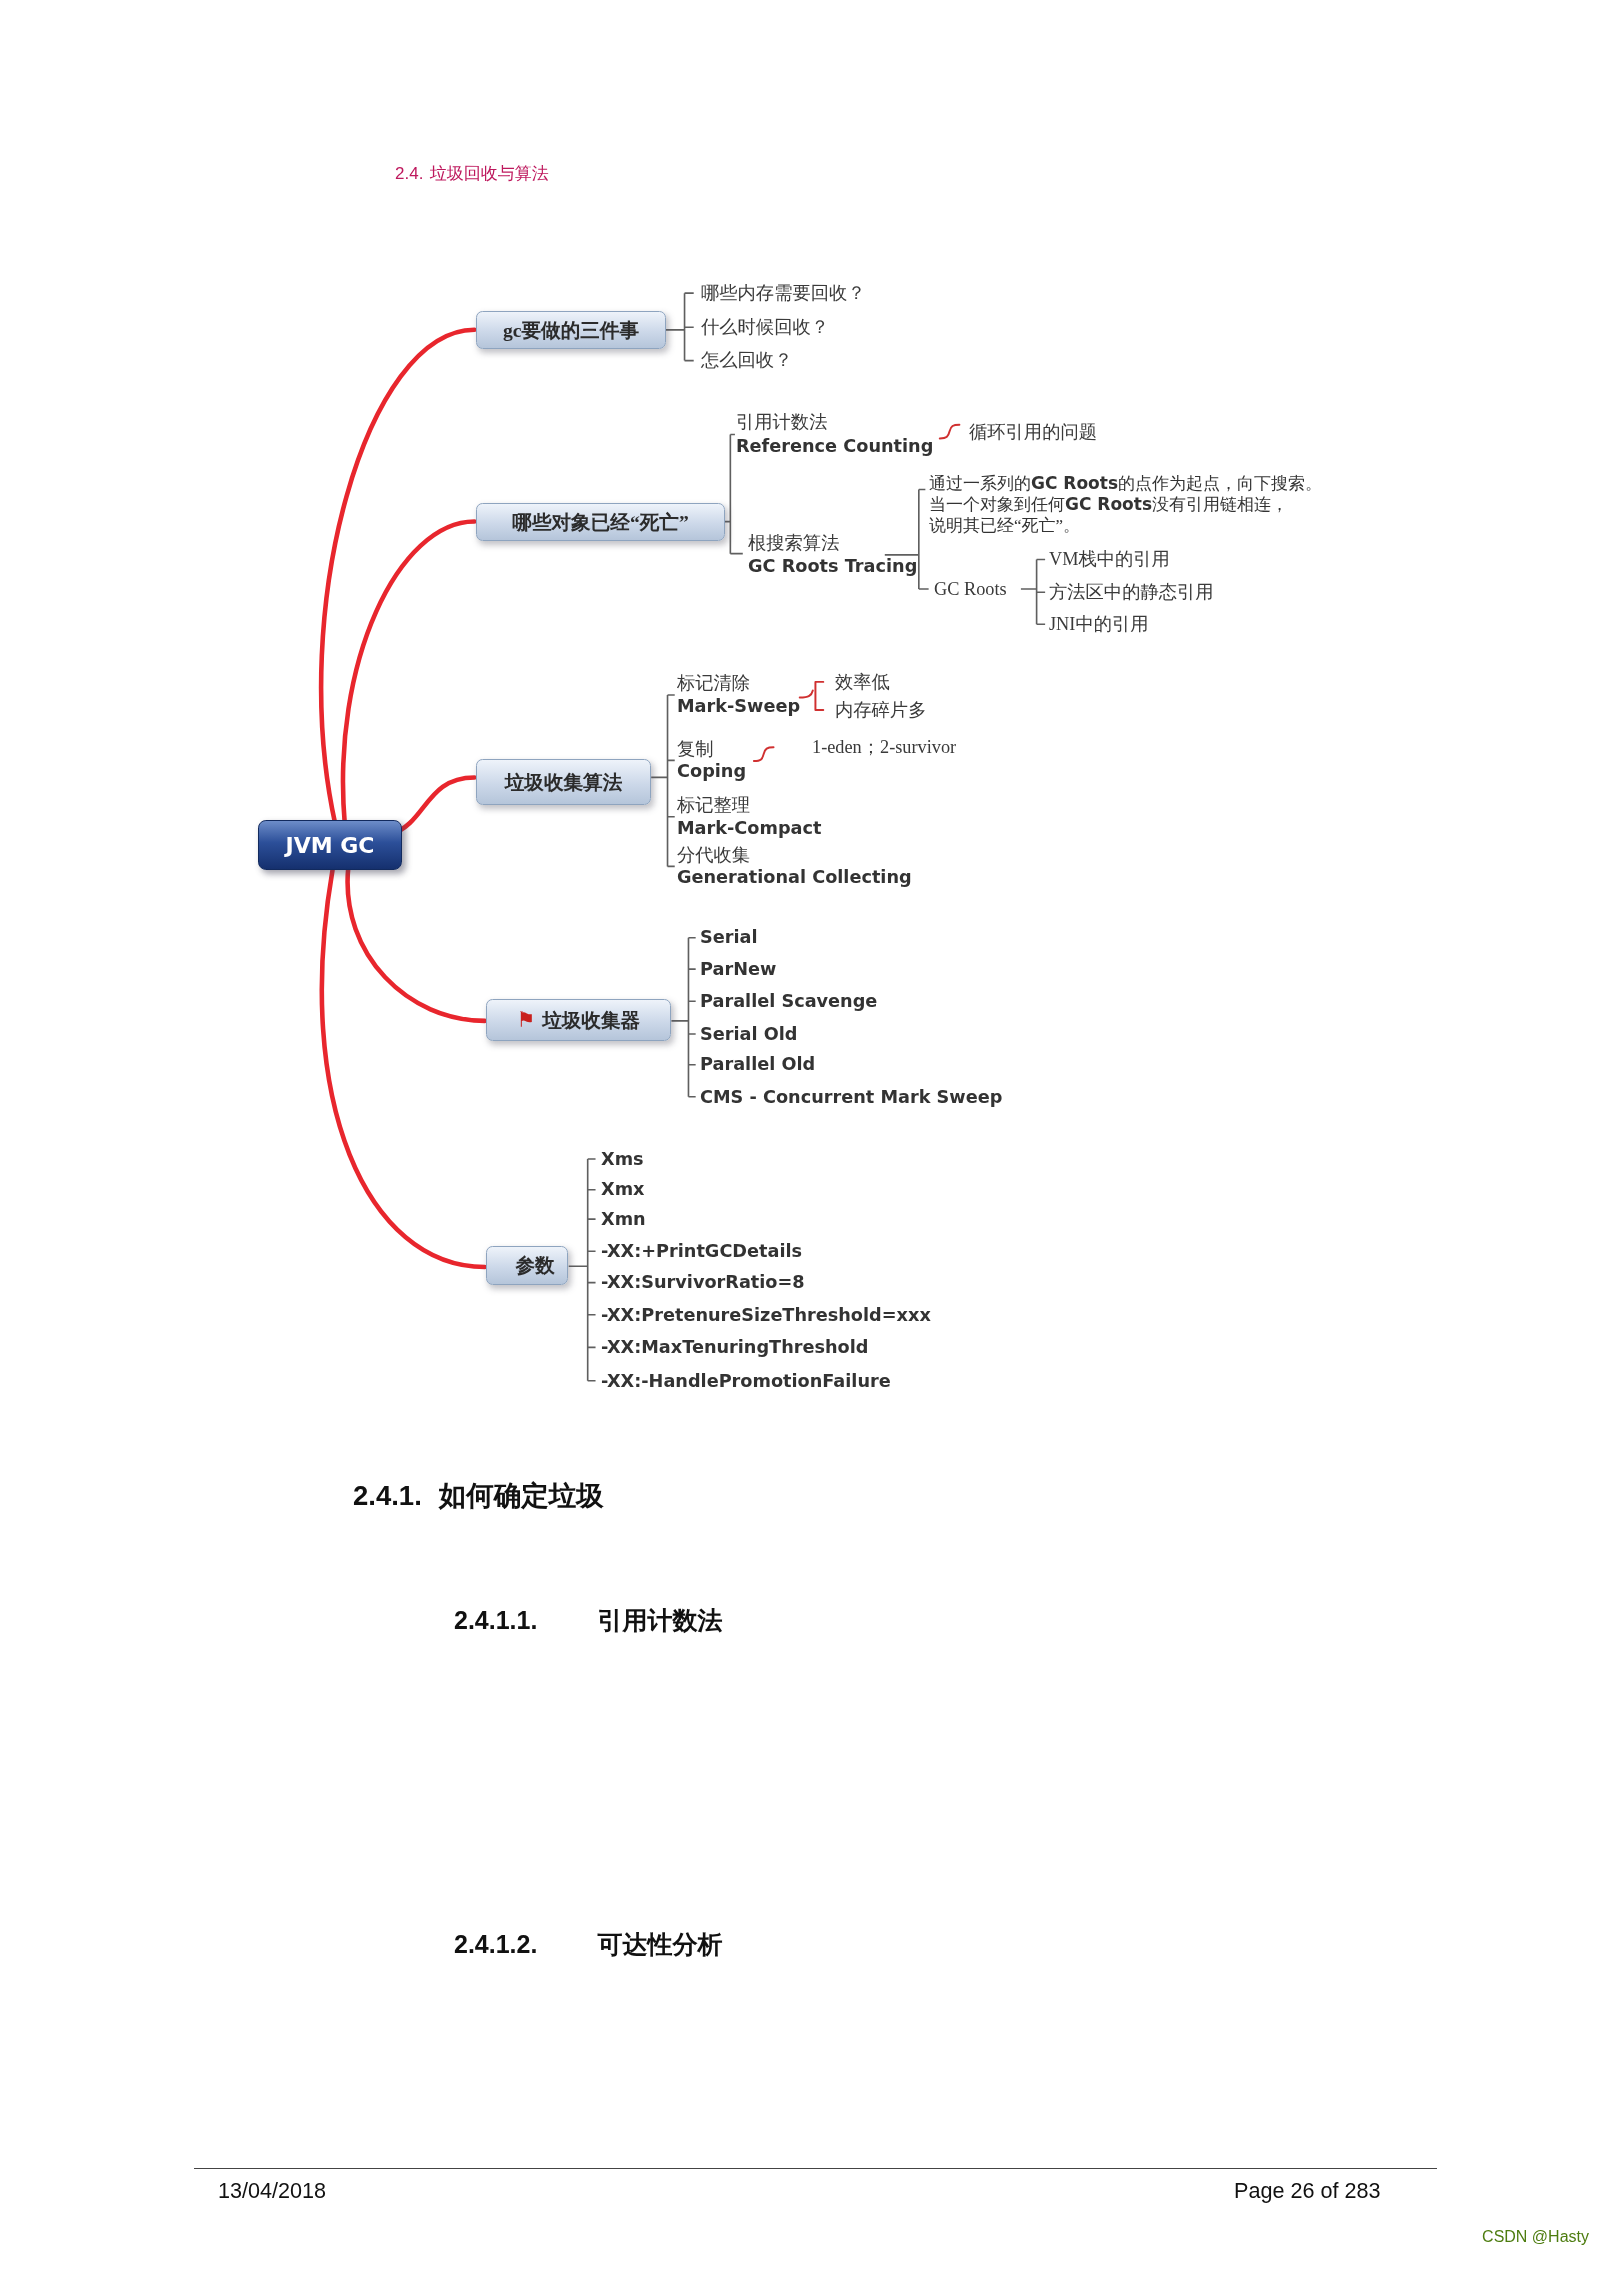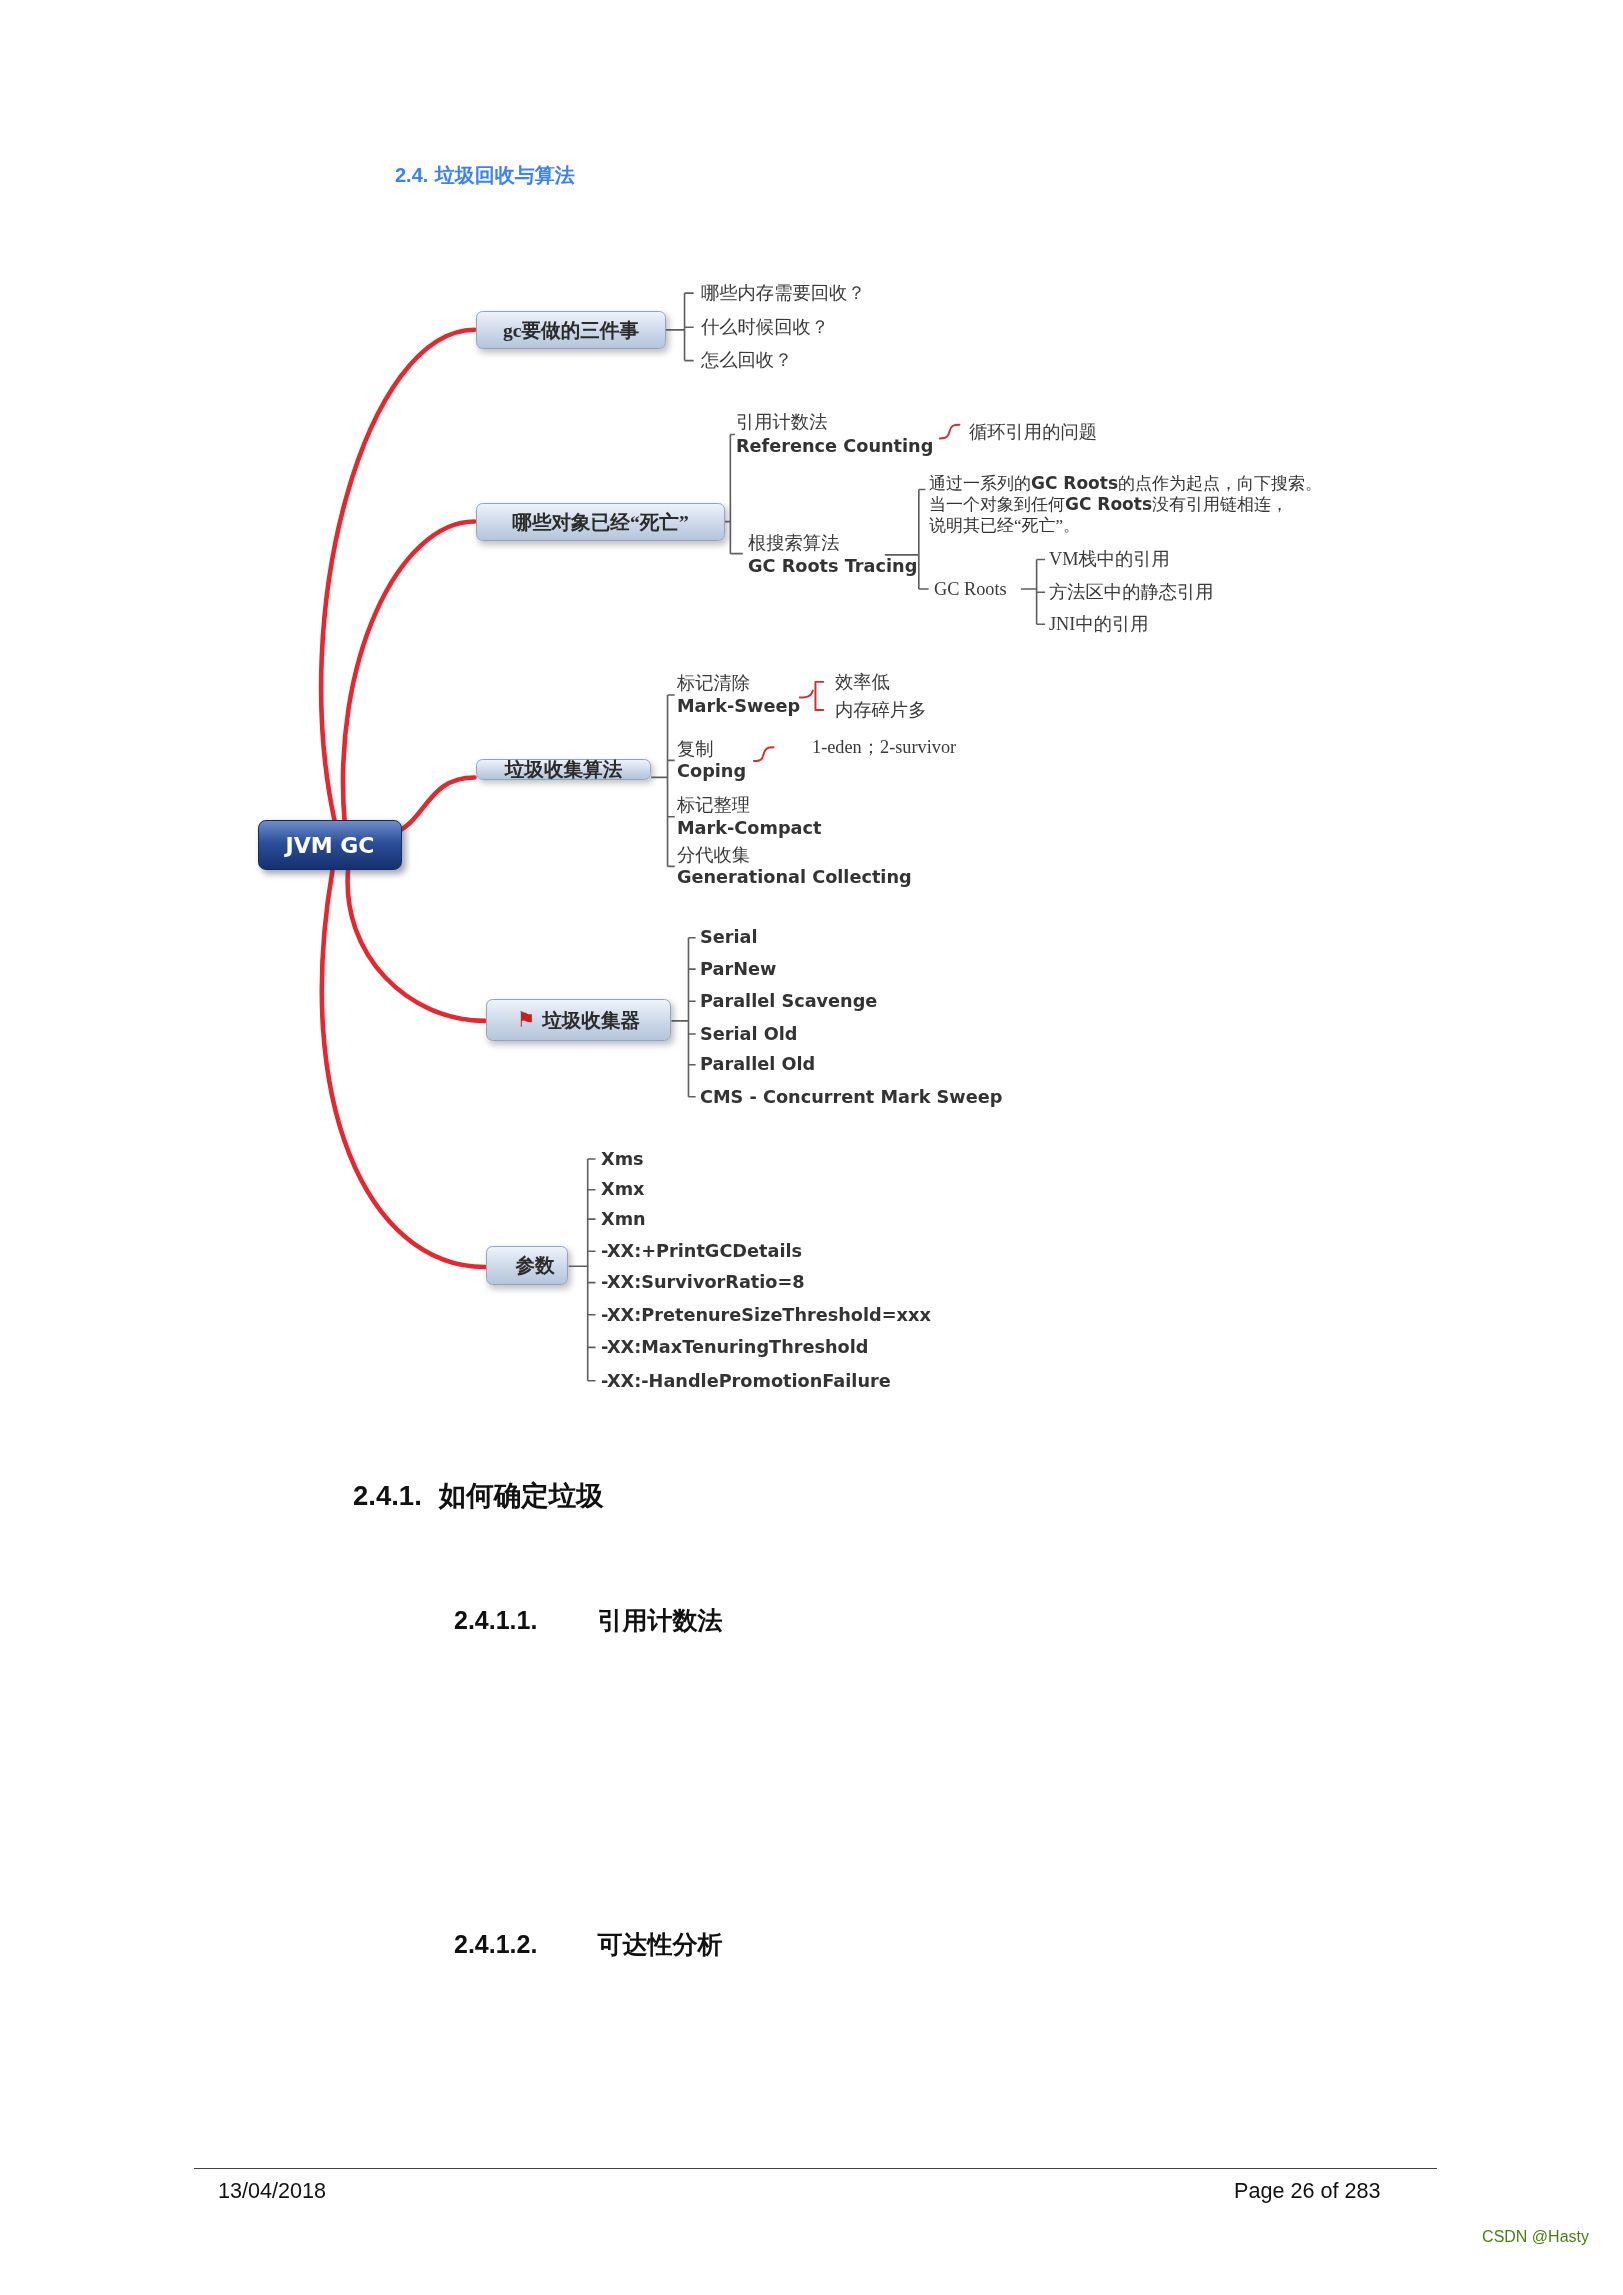--- a/index.html
+++ b/index.html
@@ -2,21 +2,21 @@
 <html style="font-size:10.5px"><head>
 <meta charset="utf-8">
 <style>
   * { margin:0; padding:0; box-sizing:border-box; }
   html,body { width:1623px; height:2295px; }
   body { background:#ffffff; position:relative; overflow:hidden;
          font-family:"Liberation Sans", sans-serif; color:#111; }
   .abs { position:absolute; }
   .zh { font-family:"Liberation Serif", serif; }
 
-  .doc-title { position:absolute; font-weight:bold; font-size:20px; color:#3b82f6; white-space:nowrap; }
+  .doc-title { position:absolute; font-weight:normal; font-size:17px; color:#be185d; white-space:nowrap; }
   .doc-title .num { font-family:"Liberation Sans", sans-serif; }
   .doc-title .txt { font-family:"Liberation Serif", serif; margin-left:6.5px; }
 
   svg.wires { position:absolute; left:0; top:0; }
 
   .node { position:absolute; display:flex; align-items:center; justify-content:center;
           white-space:nowrap; border-radius:6.5px; }
   .root-node { background:linear-gradient(180deg,#6d8dc9 0%,#2c4f99 45%,#15306e 100%);
                border:1.3px solid #122a5e; color:#fff; font-weight:bold; font-size:22px;
                font-family:"DejaVu Sans", sans-serif; border-radius:7.9px;
@@ -82,21 +82,21 @@
       <path d="M1246 1042 V1085 M1246 1042 H1258 M1246 1085 H1258"></path>
     </g>
   </svg>
 
   <div class="node root-node" style="left:258px;top:820px;width:144px;height:50px;">JVM GC</div>
 
   <div class="node branch" style="left:476px;top:311px;width:190px;height:38px;">gc要做的三件事</div>
 
   <div class="node branch" style="left:476px;top:503px;width:249px;height:38px;">哪些对象已经“死亡”</div>
 
-  <div class="node branch" style="left:476px;top:759px;width:175px;height:21px;">垃圾收集算法</div>
+  <div class="node branch" style="left:476px;top:759px;width:175px;height:46px;">垃圾收集算法</div>
 
   <div class="node branch" style="left:486px;top:999px;width:185px;height:42px;">
     <span class="flag">⚑</span>
     <span>垃圾收集器</span>
   </div>
 
   <div class="node branch" style="left:486px;top:1246px;width:82px;height:39px;padding-left:16px;">参数</div>
 
   <div class="leaf zh" style="left:701px;top:283px;">哪些内存需要回收？</div>
   <div class="leaf zh" style="left:701px;top:317px;">什么时候回收？</div>

